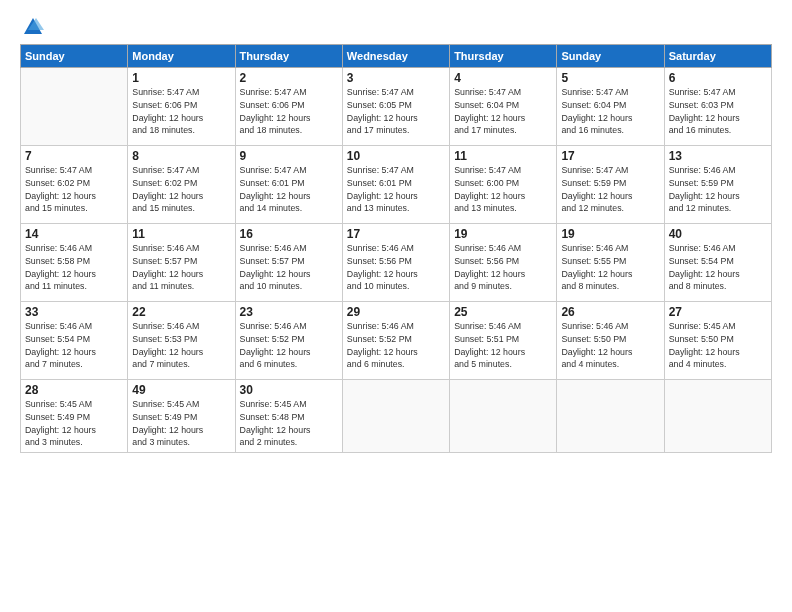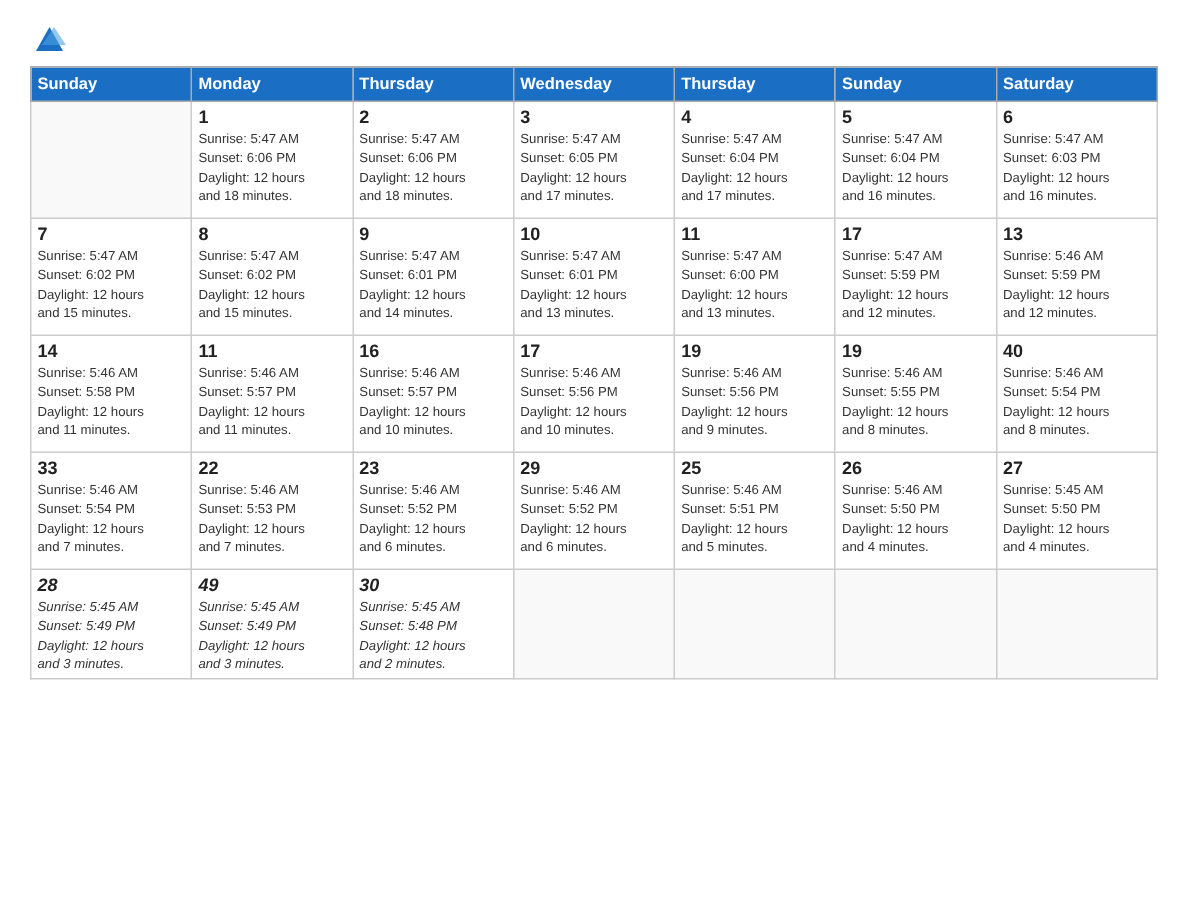--- a/index.html
+++ b/index.html
@@ -94,21 +94,20 @@
       display: block;
       margin-bottom: 1px;
     }
     .day-info {
       font-size: 8.8px;
       color: #333;
       line-height: 1.45;
     }
     .last-row td {
       height: 68px;
-      font-style: italic;
     }
   </style>
 </head>
 <body>
 
 <div class="page">
   <div class="header-area">
     <div class="logo">
       <div class="logo-text">
         <span class="logo-general"></span>

